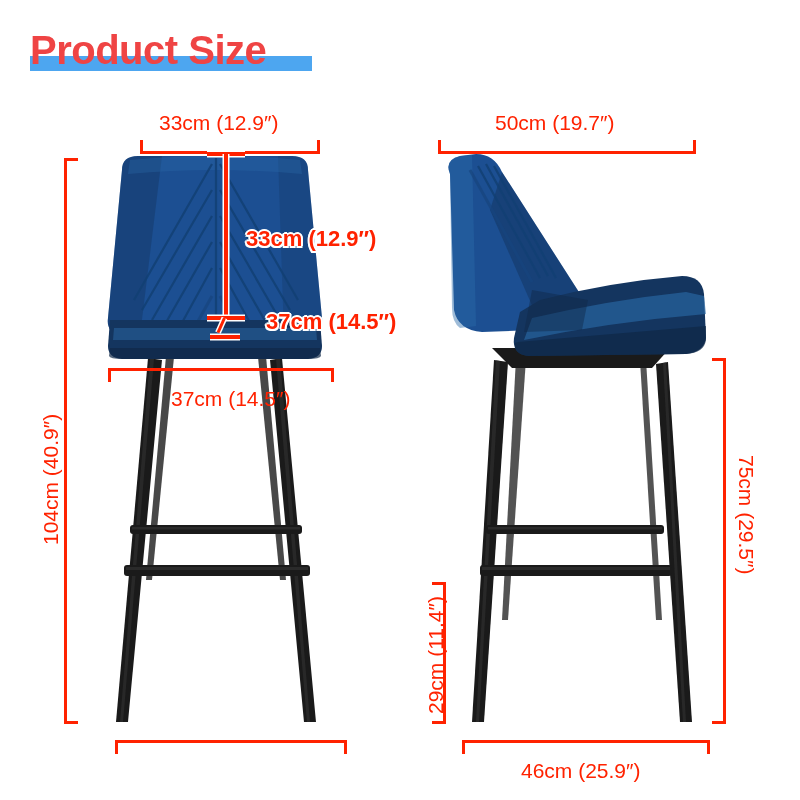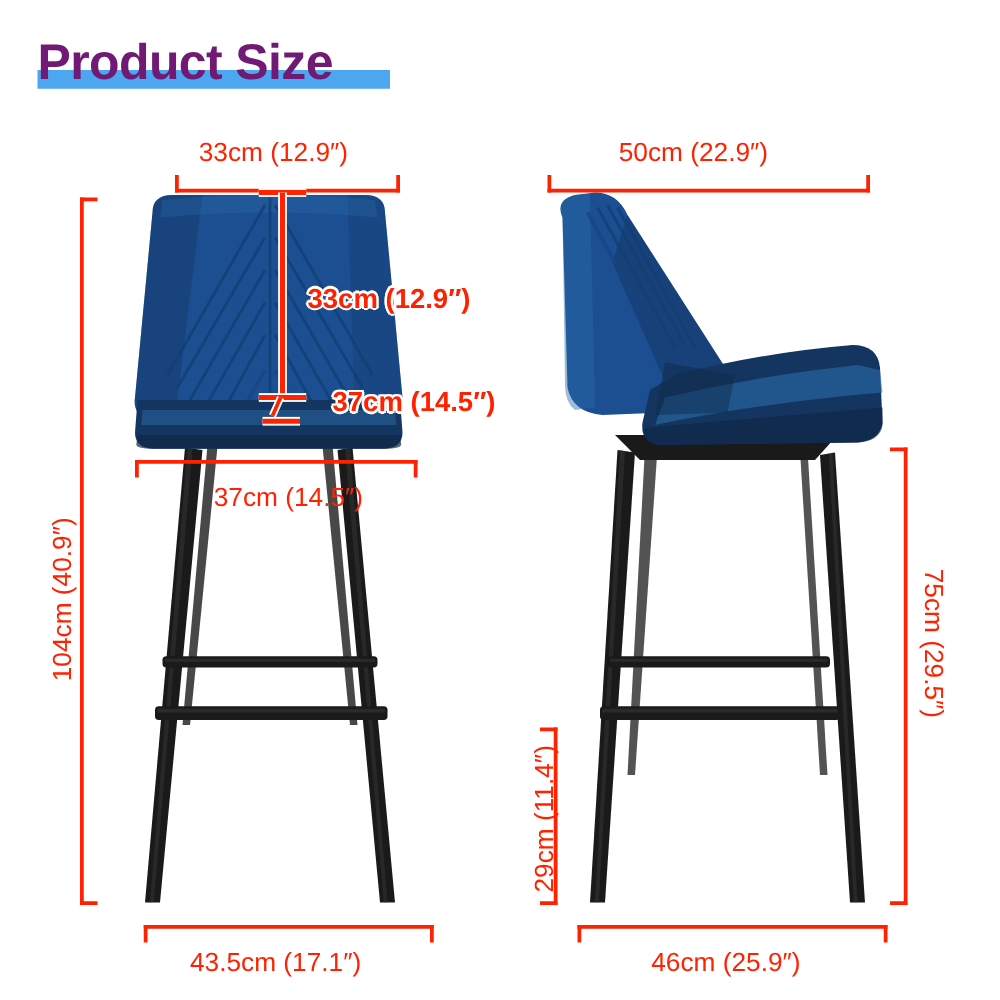--- a/index.html
+++ b/index.html
@@ -24,21 +24,21 @@
   .title-underline {
     position: absolute;
     left: 0px; top: 28px;
     width: 282px; height: 15px;
     background: #4da6f0;
   }
   .title-text {
     position: relative;
     font-size: 40px;
     font-weight: bold;
-    color: #701a75;
+    color: #ef4444;
     letter-spacing: -0.5px;
     line-height: 44px;
     white-space: nowrap;
     text-align: center;
   }
 
   
   .dim {
     position: absolute;
     color: #ff2200;
@@ -257,24 +257,23 @@
   </div>
   <div class="dim dim-bold" style="left:266px; top:311px;">37cm (14.5″)</div>
 
   <div class="br-h cap-top" style="left:108px; top:368px; width:226px; border-bottom:none;"></div>
   <div class="dim" style="left:171px; top:388px;">37cm (14.5″)</div>
 
   <div class="br-v cap-left" style="left:64px; top:158px; height:566px;"></div>
   <div class="dim dim-rot-ccw" style="left:40px; top:545px;">104cm (40.9″)</div>
 
   <div class="br-h cap-top" style="left:115px; top:740px; width:232px; border-bottom:none;"></div>
-  <div class="dim" style="left:152px; top:760px;">43.5cm (17.1″)</div>
 
   <div class="br-h cap-bottom" style="left:438px; top:140px; width:258px;"></div>
-  <div class="dim" style="left:495px; top:112px;">50cm (22.9″)</div>
+  <div class="dim" style="left:495px; top:112px;">50cm (19.7″)</div>
 
   <div class="br-v cap-right" style="left:712px; top:358px; height:366px;"></div>
   <div class="dim dim-rot-cw" style="left:757px; top:455px;">75cm (29.5″)</div>
 
   <div class="br-v cap-right" style="left:432px; top:582px; height:142px;"></div>
   <div class="dim dim-rot-ccw" style="left:425px; top:714px;">29cm (11.4″)</div>
 
   <div class="br-h cap-top" style="left:462px; top:740px; width:248px; border-bottom:none;"></div>
   <div class="dim" style="left:521px; top:760px;">46cm (25.9″)</div>
 

